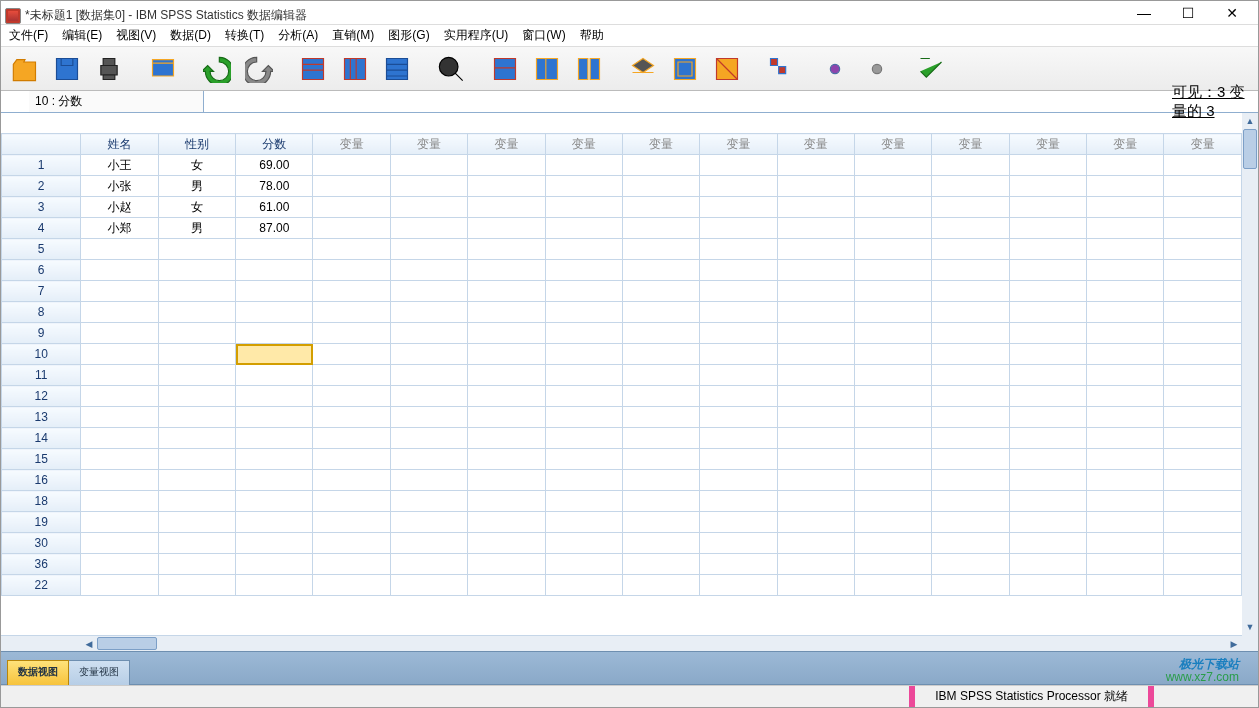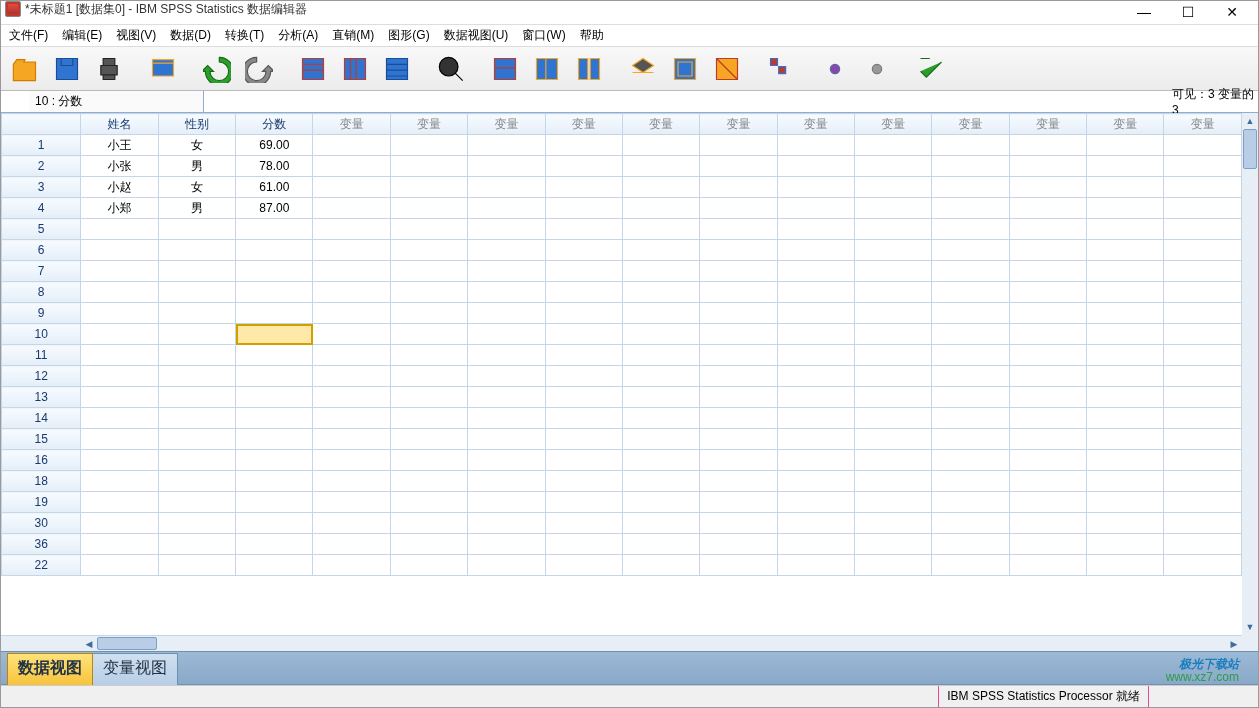--- a/index.html
+++ b/index.html
@@ -1,54 +1,54 @@
 <!DOCTYPE html>
 <html><head>
 <meta charset="utf-8">
 <style>
 * { box-sizing: border-box; margin: 0; padding: 0; font-family: "Microsoft YaHei", Arial, sans-serif; }
 body { width: 1259px; height: 708px; background: #fff; overflow: hidden; font-size: 12px; display: flex; flex-direction: column; border: 1px solid #999; }
-.titlebar { height: 24px; background: #fff; display: flex; align-items: flex-start; padding: 0 4px; border-bottom: 1px solid #ddd; }
+.titlebar { height: 24px; background: #fff; display: flex; align-items: flex-end; padding: 0 4px; border-bottom: 1px solid #ddd; }
 .titlebar .app-icon { width: 16px; height: 16px; background: #c0392b; border: 1px solid #888; margin-right: 4px; border-radius: 2px; position: relative; }
 .titlebar .app-icon::after { content: ""; position: absolute; inset: 2px; background: linear-gradient(#e74c3c,#a33); }
 .titlebar .title { flex: 1; color: #333; font-size: 12px; }
 .win-controls { display: flex; gap: 0; }
 .win-btn { width: 44px; height: 22px; display: flex; align-items: center; justify-content: center; font-size: 14px; cursor: pointer; }
 .menubar { height: 22px; background: #fff; display: flex; align-items: center; padding: 0 2px; border-bottom: 1px solid #ddd; gap: 2px; }
 .menu-item { padding: 2px 6px; cursor: pointer; font-size: 12px; }
 .toolbar { height: 44px; background: linear-gradient(#f8f8f8,#ececec); border-bottom: 1px solid #bbb; display: flex; align-items: center; padding: 0 6px; gap: 6px; }
 .tool-btn { width: 36px; height: 36px; display: flex; align-items: center; justify-content: center; border: 1px solid transparent; border-radius: 3px; cursor: pointer; }
 .tool-sep { width: 6px; }
 .icon-svg { width: 28px; height: 28px; }
 .cell-bar { height: 22px; display: flex; align-items: stretch; border-bottom: 1px solid #8faecf; padding-left: 28px; }
 .cell-ref { width: 175px; border-right: 1px solid #8faecf; padding: 2px 6px; font-size: 12px; display: flex; align-items: center; background:#fafafa;}
 .cell-edit { flex: 1; border-right: 1px solid #8faecf; }
-.vis-info { width: 90px; padding: 2px 4px; font-size: 12px; display:flex; align-items:center; justify-content:flex-end;}
+.vis-info { width: 90px; padding: 2px 4px; font-size: 15px; display:flex; align-items:center; justify-content:flex-end;text-decoration:underline;}
 .grid-area { flex: 1; display: flex; overflow: hidden; position: relative; }
-.grid-scroll { flex: 1; overflow: hidden; position: relative; }
+.grid-scroll { flex: 1; overflow: hidden; position: relative; margin-top: 20px; }
 table.grid { border-collapse: collapse; table-layout: fixed; width: 100%; }
 table.grid th, table.grid td { border: 1px solid #c5d6e8; height: 21px; font-size: 12px; text-align: center; padding: 0 4px; white-space: nowrap; overflow:hidden;}
 table.grid th { background: linear-gradient(#f7fbff,#e4eef8); color: #1a3a6e; font-weight: normal; position: sticky; top: 0; }
 .rowhdr { width: 78px; background: linear-gradient(#f7fbff,#e4eef8); color: #1a3a6e; text-align: center; position: sticky; left: 0; }
 .colhdr.var { color: #888; }
 td.selected { background: #ffe9a8; outline: 2px solid #d39e00; outline-offset: -2px; }
 .vscroll { width: 16px; background: #e8eef5; display:flex; flex-direction:column;}
 .vscroll .track{flex:1; position:relative;}
 .vscroll .thumb{position:absolute; left:1px; right:1px; top:0; height:40px; background:#b9cee6; border:1px solid #7c9fc7; border-radius:2px;}
 .vscroll .arr{height:16px; display:flex;align-items:center;justify-content:center; font-size:9px; color:#406b9b;}
 .hscroll-row { height: 16px; display:flex; background:#e8eef5;}
 .hscroll-row .spacer{width:80px; background:#e8eef5; border-top:1px solid #c5d6e8;}
 .hscroll-row .track{flex:1; position:relative; border-top:1px solid #c5d6e8;}
 .hscroll-row .thumb{position:absolute; top:1px; bottom:1px; left:0; width:60px; background:#b9cee6; border:1px solid #7c9fc7; border-radius:2px;}
 .hscroll-row .arr{width:16px; display:flex;align-items:center;justify-content:center; font-size:9px; color:#406b9b; border-top:1px solid #c5d6e8;}
 .tabs-row { height: 34px; background: linear-gradient(#9cb9d6,#8aa9c8); display: flex; align-items: flex-end; padding: 0 6px; gap: 0; border-top:1px solid #6e8fb0; border-bottom:1px solid #6e8fb0;}
-.view-tab { padding: 4px 10px 6px; font-size: 16px; border: 1px solid #6e8fb0; border-bottom: none; margin-right: -1px; background: linear-gradient(#cfe0f1,#b7cee6); color: #234; cursor: pointer; position:relative; bottom:-1px; }
+.view-tab { padding: 4px 10px 6px; font-size: 10px; border: 1px solid #6e8fb0; border-bottom: none; margin-right: -1px; background: linear-gradient(#cfe0f1,#b7cee6); color: #234; cursor: pointer; position:relative; bottom:-1px; }
 .view-tab.active { background: linear-gradient(#ffe27a,#f7c33c); border-color: #b8860b; font-weight: bold; z-index:2;}
 .statusbar { height: 22px; background: #f0f0f0; border-top: 1px solid #ccc; display: flex; align-items: center; font-size: 12px; }
-.statusbar .seg { padding: 0 8px; border-left: 1px solid #ec4899; height: 100%; display: flex; align-items: center; }
+.statusbar .seg { padding: 0 20px; border-left: 6px solid #ec4899; height: 100%; display: flex; align-items: center; }
 .statusbar .flex { flex: 1; }
 .watermark { position: absolute; right: 20px; bottom: 24px; font-size: 12px; color: #2a9d4a; pointer-events: none; text-align:right; line-height:1.1;}
 .watermark .top{color:#1b7fbf; font-weight:bold; font-style:italic;}
 </style>
 </head>
 <body>
 
 <div class="titlebar">
   <div class="app-icon"></div>
   <div class="title">*未标题1 [数据集0] - IBM SPSS Statistics 数据编辑器</div>
@@ -61,21 +61,21 @@
 
 <div class="menubar" id="menubar">
     <div class="menu-item">文件(F)</div>
     <div class="menu-item">编辑(E)</div>
     <div class="menu-item">视图(V)</div>
     <div class="menu-item">数据(D)</div>
     <div class="menu-item">转换(T)</div>
     <div class="menu-item">分析(A)</div>
     <div class="menu-item">直销(M)</div>
     <div class="menu-item">图形(G)</div>
-    <div class="menu-item">数据视图(U)</div>
+    <div class="menu-item">实用程序(U)</div>
     <div class="menu-item">窗口(W)</div>
     <div class="menu-item">帮助</div>
   </div>
 
 <div class="toolbar" id="toolbar">
     <div class="tool-btn">
       <svg class="icon-svg" viewBox="0 0 24 24">
         <path d="M2 8l3-4h7l-1 2h10v16H2z" fill="#f5a623" stroke="#d17c00" stroke-width="1"></path>
       </svg>
     </div>

